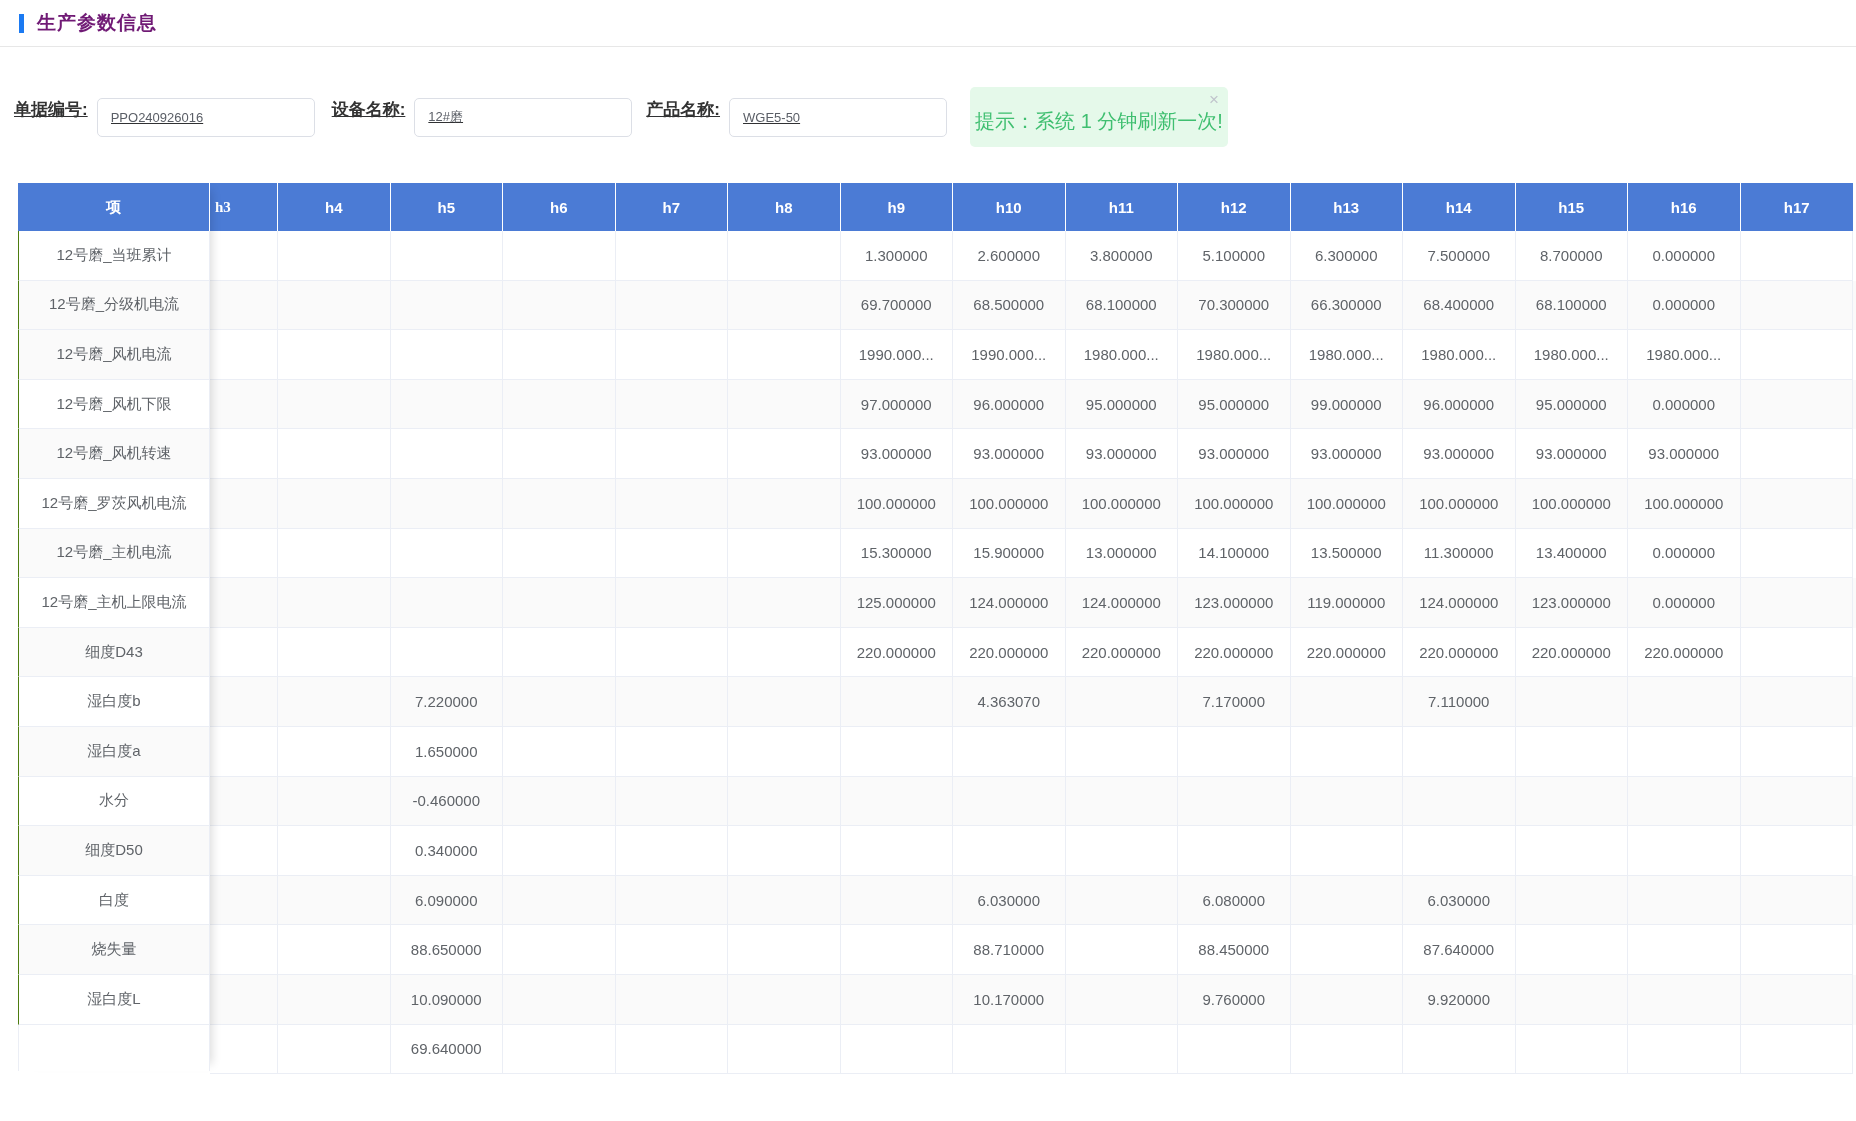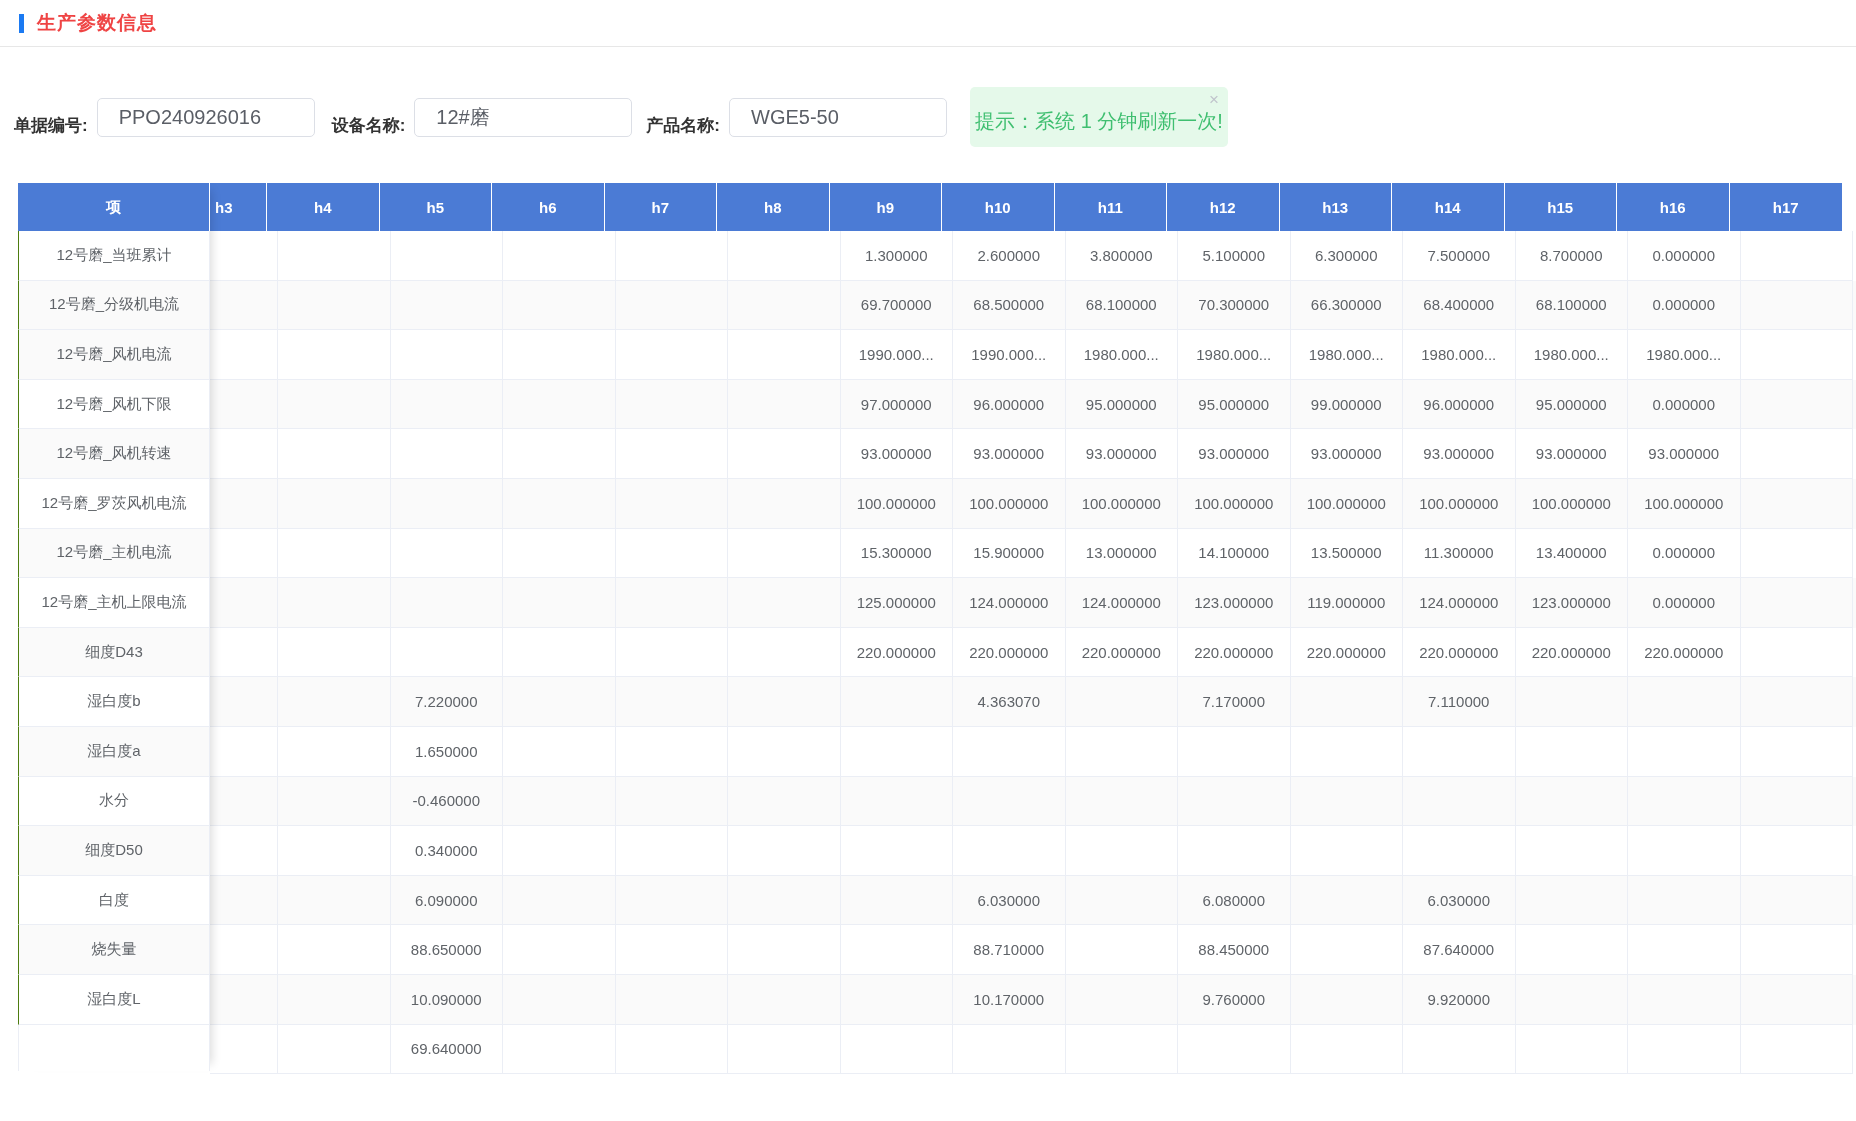--- a/index.html
+++ b/index.html
@@ -3,28 +3,28 @@
 <meta charset="utf-8">
 <style>
   * { box-sizing: border-box; margin: 0; padding: 0; }
   html,body { width: 1856px; height: 1121px; background: #fff; overflow: hidden;
     font-family: "Liberation Sans", "DejaVu Sans", sans-serif; color: #303133; }
 
   
   .page-header { height: 47px; display: flex; align-items: center;
     padding-left: 19px; border-bottom: 1px solid #e7e7e7; background: #fff; }
   .accent-bar { width: 5px; height: 19px; background: #1b7af2; margin-right: 13px; }
-  .page-title { font-size: 19px; font-weight: bold; color: #ef4444; letter-spacing: 1px; }
+  .page-title { font-size: 19px; font-weight: bold; color: #701a75; letter-spacing: 1px; }
 
   
   .form-row { display: flex; align-items: center; height: 60px; margin: 40px 0 0 14px; }
-  .field { display: flex; align-items: flex-end; }
+  .field { display: flex; align-items: flex-start; text-decoration: underline; }
   .field-label { font-size: 17px; font-weight: bold; color: #333; margin-right: 9px; white-space: nowrap; }
   .field-input { width: 218px; height: 39px; border: 1px solid #dcdfe6; border-radius: 5px;
-    padding: 0 21px; font-size: 20px; color: #5a5e66; background: #fff; outline: none;
+    padding: 0 13px; font-size: 13px; color: #5a5e66; background: #fff; outline: none;
     font-family: "Liberation Sans", "DejaVu Sans", sans-serif; }
   .gap1 { margin-right: 17px; } .gap2 { margin-right: 14px; } .gap3 { margin-right: 23px; }
 
   .tip-box { position: relative; width: 258px; height: 60px; background: #e5f9ea;
     border-radius: 5px; display: flex; align-items: center; justify-content: center; }
   .tip-text { color: #3fbf70; font-size: 20px; padding-top: 8px; white-space: nowrap; }
   .tip-close { position: absolute; top: 4px; right: 9px; color: #c0c4cc; font-size: 17px;
     line-height: 17px; cursor: pointer; }
 
   
@@ -32,21 +32,21 @@
     align-items: flex-start; }
   .fixed-col { width: 192px; flex-shrink: 0; position: relative; z-index: 2; background: #fff;
     box-shadow: 9px 0 9px -7px rgba(0,0,0,0.14); }
   .scroll-cols { flex: 1; overflow: hidden; position: relative; z-index: 1; }
   .hrow, .vrow { display: flex; }
 
   .th { height: 48px; background: #4b7bd5; color: #fff; font-weight: bold; font-size: 15px;
     display: flex; align-items: center; justify-content: center; }
   .label-th { border-right: 1px solid #fff; }
   .vth { width: 112.5px; flex-shrink: 0; border-right: 1px solid #fff; }
-  .vth.first { width: 57px; justify-content: flex-start; padding-left: 5px; }
+  .vth.first { width: 68px; justify-content: flex-start; padding-left: 5px; font-family: Liberation Serif, serif; }
   .vth:last-child { border-right: none; }
 
   .td { height: 49.6px; display: flex; align-items: center; justify-content: center;
     font-size: 15px; color: #5f6368; background: #fff; border-bottom: 1px solid #ebeef5;
     white-space: nowrap; overflow: hidden; }
   .label-td { border-left: 1px solid #4d7c0f; border-right: 1px solid #ebeef5; }
   .vtd { width: 112.5px; flex-shrink: 0; border-right: 1px solid #ebeef5; }
   .vtd.first { width: 68px; }
   .stripe { background: #fafafa; }
   .filler { height: 46px; border-left: 1px solid #ebeef5; border-right: 1px solid #ebeef5;

